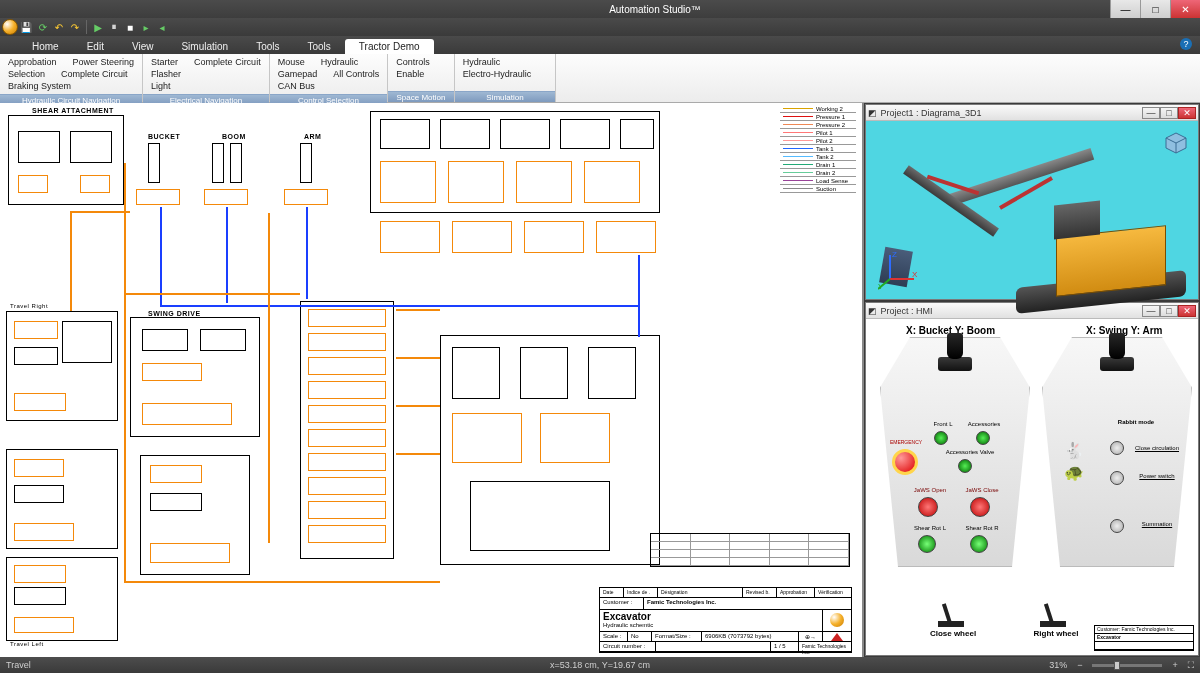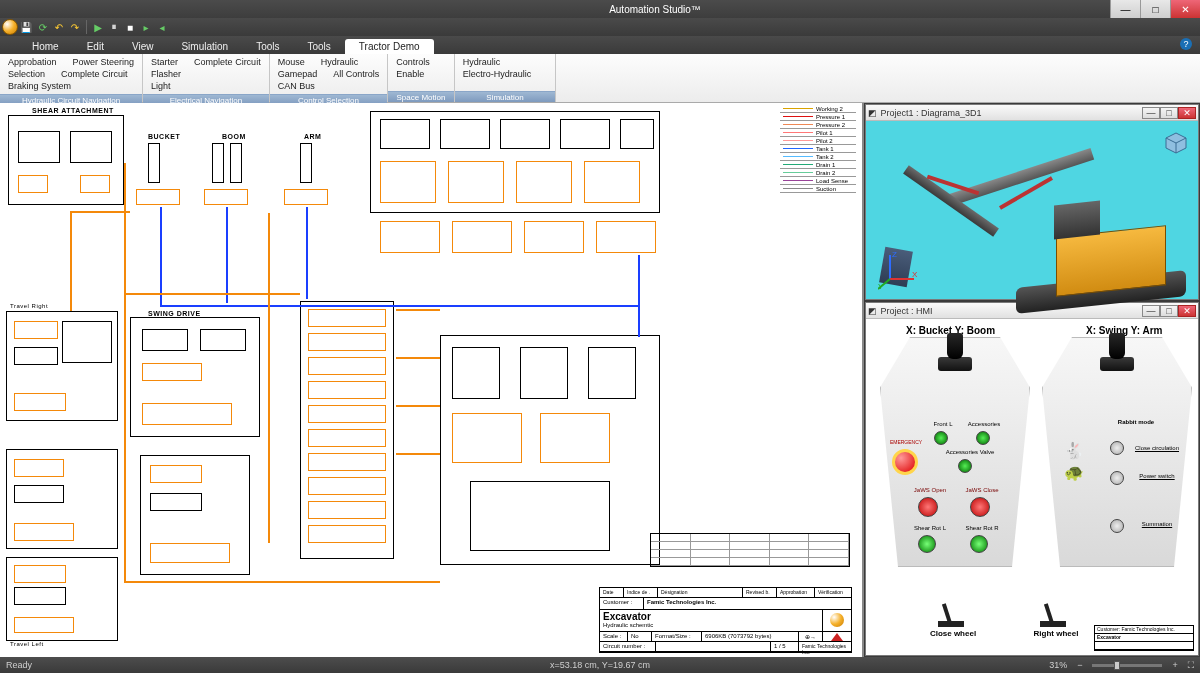--- a/index.html
+++ b/index.html
@@ -574,21 +574,21 @@
           <div>Customer:  Famic Technologies Inc.</div>
           <div style="font-weight:bold">Excavator</div>
           <div></div>
         </div>
       </div>
     </div>
   </div>
 </div>
 
 <div class="status">
-  <span>Ready</span>
+  <span>Travel</span>
   <span class="mid">x=53.18 cm, Y=19.67 cm</span>
   <span class="right">
     <span>31%</span>
     <span>−</span>
     <span class="zoomslider">
         <span class="thumb"></span>
       </span>
     <span>+</span>
     <span>⛶</span>
   </span>

